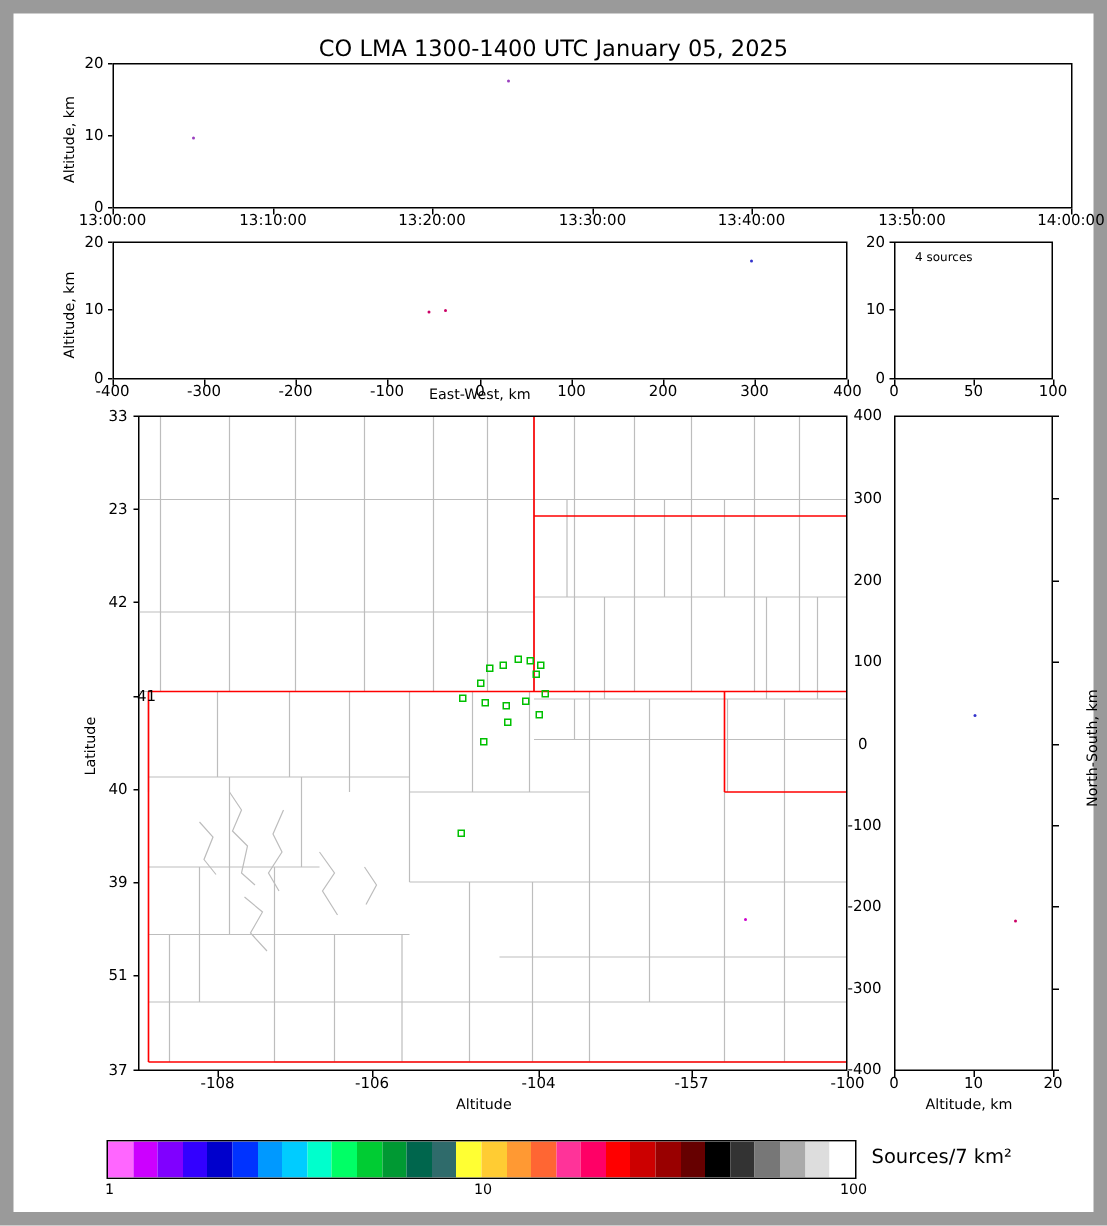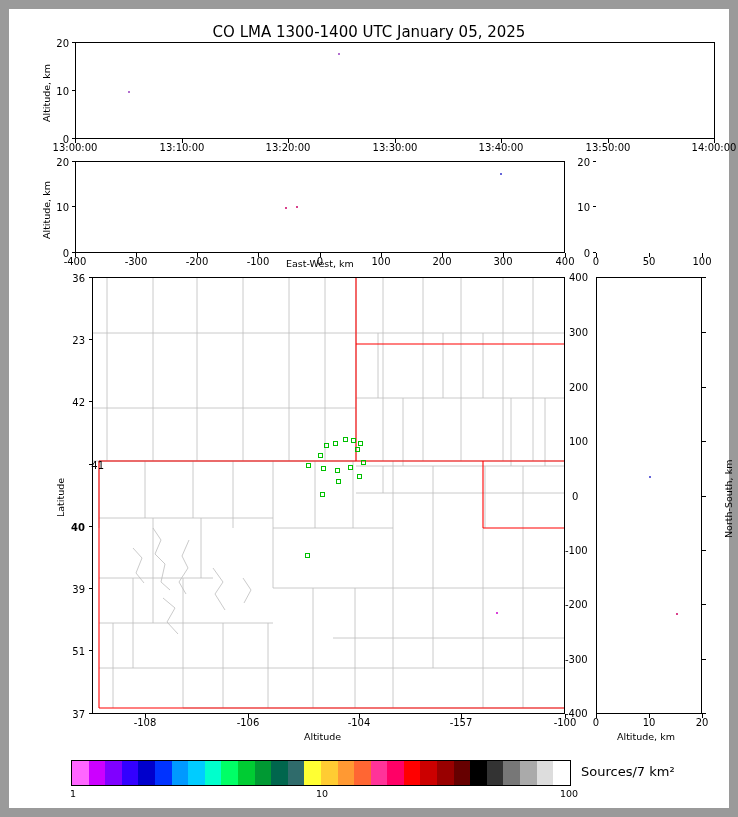--- a/index.html
+++ b/index.html
@@ -94,20 +94,23 @@
   <div class="tick tickx" style="left:556px;top:247px;">400</div>
   <div class="tk tky" style="left:62.5px;top:243px;"></div>
   <div class="tk tky" style="left:62.5px;top:197px;"></div>
   <div class="tk tky" style="left:62.5px;top:152px;"></div>
   <div class="tick ticky" style="left:42px;top:244px;width:18px;">0</div>
   <div class="tick ticky" style="left:42px;top:198px;width:18px;">10</div>
   <div class="tick ticky" style="left:42px;top:153px;width:18px;">20</div>
   <div class="axlabel vlabel" style="left:32px;top:230px;">Altitude, km</div>
   <div class="axlabel" style="left:277px;top:249px;">East-West, km</div>
 
+  <div class="axes" style="left:587px;top:152px;width:106px;height:92px;">
+    <div class="note" style="left:13px;top:5px;">4 sources</div>
+  </div>
   <div class="tk tkx" style="left:587px;top:244px;"></div>
   <div class="tk tkx" style="left:640px;top:244px;"></div>
   <div class="tk tkx" style="left:693px;top:244px;"></div>
   <div class="tick tickx" style="left:587px;top:247px;">0</div>
   <div class="tick tickx" style="left:640px;top:247px;">50</div>
   <div class="tick tickx" style="left:693px;top:247px;">100</div>
   <div class="tk tky" style="left:583.5px;top:243px;"></div>
   <div class="tk tky" style="left:583.5px;top:197px;"></div>
   <div class="tk tky" style="left:583.5px;top:152px;"></div>
   <div class="tick ticky" style="left:563px;top:244px;width:18px;">0</div>
@@ -231,25 +234,25 @@
   <div class="tk tky" style="left:79.5px;top:641px;"></div>
   <div class="tk tky" style="left:79.5px;top:579px;"></div>
   <div class="tk tky" style="left:79.5px;top:517px;"></div>
   <div class="tk tky" style="left:79.5px;top:455px;"></div>
   <div class="tk tky" style="left:79.5px;top:392px;"></div>
   <div class="tk tky" style="left:79.5px;top:330px;"></div>
   <div class="tk tky" style="left:79.5px;top:268px;"></div>
   <div class="tick ticky" style="left:58px;top:705px;width:18px;">37</div>
   <div class="tick ticky" style="left:58px;top:642px;width:18px;">51</div>
   <div class="tick ticky" style="left:58px;top:580px;width:18px;">39</div>
-  <div class="tick ticky" style="left:58px;top:518px;width:18px;font-weight:bold;">40</div>
+  <div class="tick ticky" style="left:58px;top:518px;width:18px;">40</div>
   <div class="tick ticky" style="left:58px;top:456px;width:18px;margin-left:19px;">41</div>
   <div class="tick ticky" style="left:58px;top:393px;width:18px;">42</div>
   <div class="tick ticky" style="left:58px;top:331px;width:18px;">23</div>
-  <div class="tick ticky" style="left:58px;top:269px;width:18px;">36</div>
+  <div class="tick ticky" style="left:58px;top:269px;width:18px;">33</div>
   <div class="axlabel vlabel" style="left:46px;top:508px;">Latitude</div>
   <div class="axlabel" style="left:295px;top:722px;">Altitude</div>
 
   <div class="axes" style="left:587px;top:268px;width:106px;height:437px;">
     <div class="pt" style="left:52px;top:198px;background:#3333cc;"></div>
     <div class="pt" style="left:79px;top:335px;background:#cc0066;"></div>
   </div>
   <div class="tk tkx" style="left:587px;top:705px;"></div>
   <div class="tk tkx" style="left:640px;top:705px;"></div>
   <div class="tk tkx" style="left:693px;top:705px;"></div>

